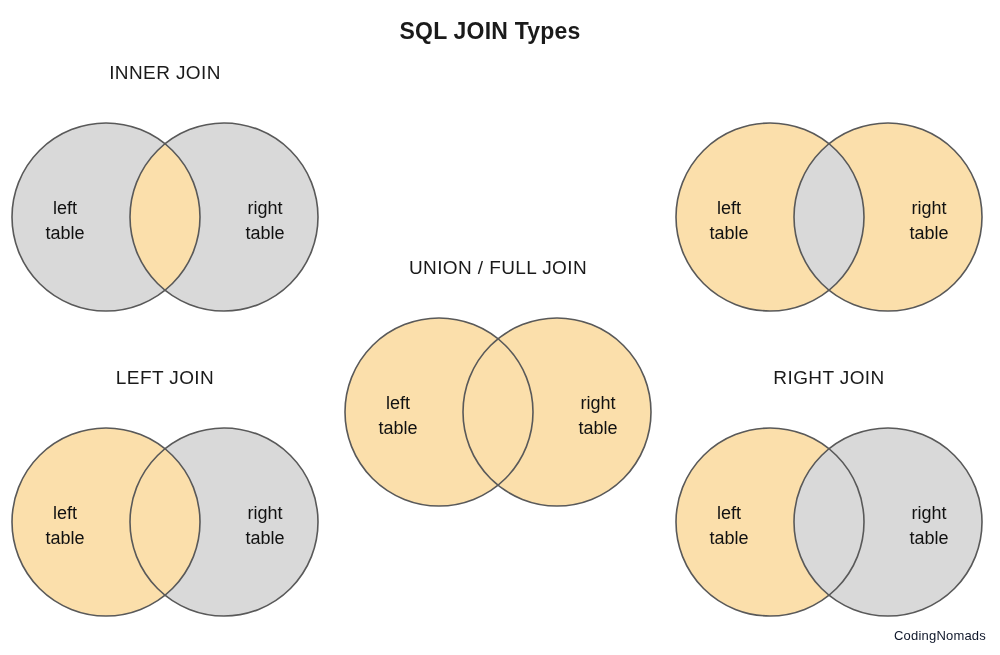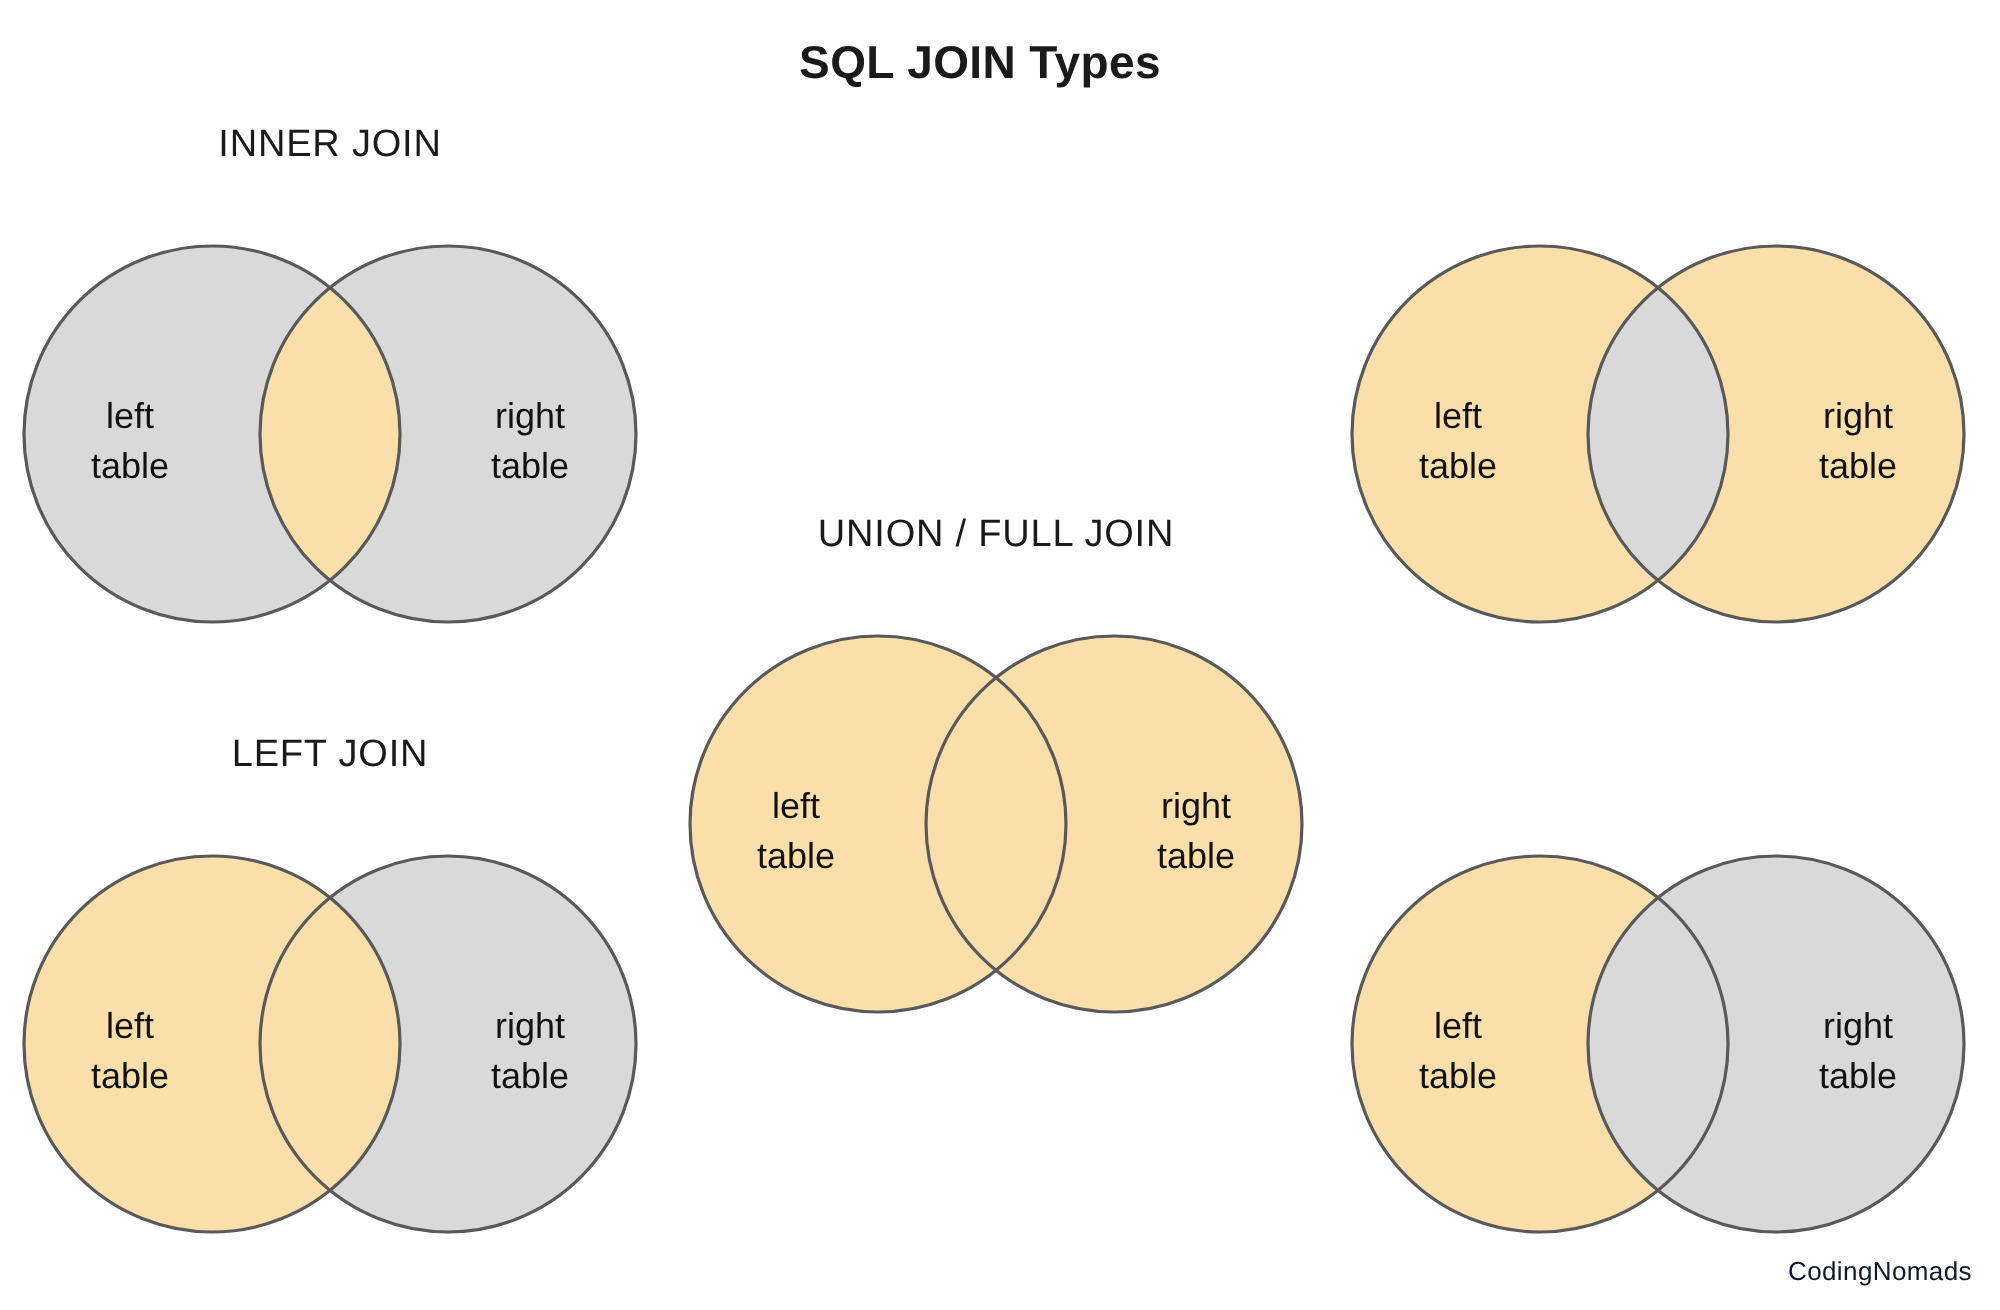--- a/index.html
+++ b/index.html
@@ -172,20 +172,21 @@
     <circle cx="111" cy="115" r="94" fill="none" stroke="#595959" stroke-width="1.6"></circle>
     <circle cx="229" cy="115" r="94" fill="none" stroke="#595959" stroke-width="1.6"></circle>
     <text class="venn-label" x="70" y="112" text-anchor="middle">left</text>
     <text class="venn-label" x="70" y="137" text-anchor="middle">table</text>
     <text class="venn-label" x="270" y="112" text-anchor="middle">right</text>
     <text class="venn-label" x="270" y="137" text-anchor="middle">table</text>
   </svg>
 </div>
 
 <div class="venn-block" id="block-right">
+  <div class="venn-heading">RIGHT JOIN</div>
   <svg class="venn-svg" viewBox="0 0 340 230">
     <defs>
       <clipPath id="clip-L-4">
           <circle cx="111" cy="115" r="94"></circle>
         </clipPath>
       <clipPath id="clip-R-4">
           <circle cx="229" cy="115" r="94"></circle>
         </clipPath>
     </defs>
     <circle cx="111" cy="115" r="94" fill="#fbdfab"></circle>

